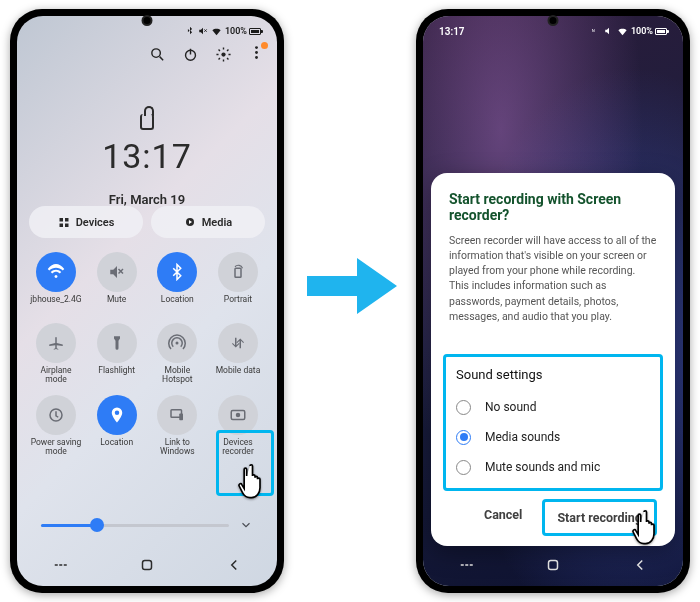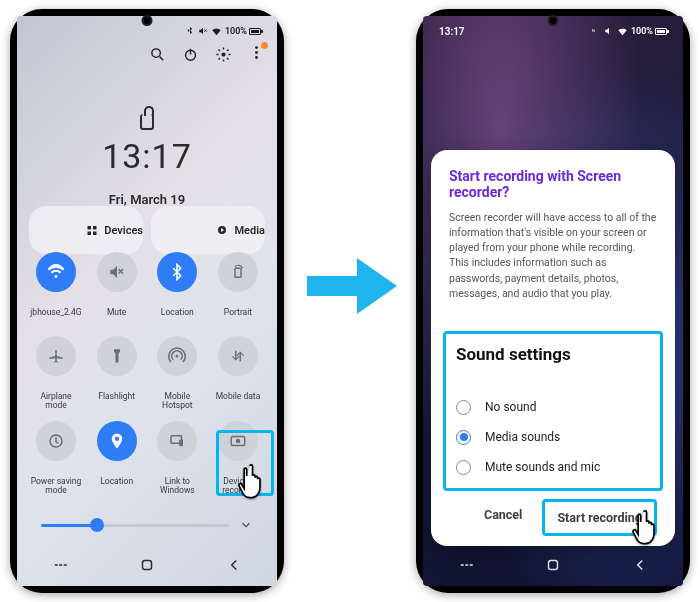--- a/index.html
+++ b/index.html
@@ -10,21 +10,21 @@
   .phone {
     position: absolute; width: 274px; height: 584px;
     border-radius: 32px; background: #000;
     padding: 7px;
     box-shadow: 0 2px 10px rgba(0,0,0,.35);
   }
   .phone-left { left: 10px; top: 9px; }
   .phone-right { left: 416px; top: 9px; }
   .screen {
     position: relative; width: 100%; height: 100%;
-    border-radius: 4px; overflow: hidden;
+    border-radius: 26px; overflow: hidden;
     background: linear-gradient(135deg,#bfc7d3 0%, #e5dfe7 40%, #dfe3ec 60%, #cfd7e2 100%);
   }
   .cam { position:absolute; top:6px; left:50%; transform:translateX(-50%); width:11px;height:11px;border-radius:50%; background:#000; z-index:40; border:2px solid #222;}
   .screen-right-bg {
     position:absolute; inset:0;
     background:
       radial-gradient(ellipse at 30% 20%, rgba(220,140,240,.35), transparent 55%),
       radial-gradient(ellipse at 80% 60%, rgba(70,90,200,.6), transparent 60%),
       linear-gradient(160deg,#2b1c3a 0%, #1a1e3e 50%, #0e1230 100%);
   }
@@ -44,26 +44,26 @@
   .notif-dot{position:relative;}
   .notif-dot:after{content:"";position:absolute;top:-2px;right:-3px;width:7px;height:7px;border-radius:50%;background:#ff8b2b;}
 
   .clock-blk { position:absolute; top:98px; left:0; right:0; text-align:center; color:#2b2b2b; }
   .lock-ico{display:inline-block;width:14px;height:16px;border:2px solid #2b2b2b;border-radius:3px;border-top:none;position:relative;margin-bottom:2px;}
   .lock-ico:before{content:"";position:absolute;top:-8px;left:2px;width:6px;height:8px;border:2px solid #2b2b2b;border-bottom:none;border-radius:5px 5px 0 0;}
   .clock-time{font-size:34px;font-weight:400;letter-spacing:1px;}
   .clock-date{font-size:13px;margin-top:16px;font-weight:600;}
 
   .pill-row{position:absolute;top:190px;left:12px;right:12px;display:flex;gap:8px;}
-  .pill{flex:1;height:48px;border-radius:17px;background:rgba(240,240,244,.85);display:flex;align-items:center;justify-content:flex-end;gap:6px;font-size:11px;font-weight:600;color:#2a2a2a;}
+  .pill{flex:1;height:32px;border-radius:17px;background:rgba(240,240,244,.85);display:flex;align-items:center;justify-content:center;gap:6px;font-size:11px;font-weight:600;color:#2a2a2a;}
   .pill svg{width:12px;height:12px;}
 
   .tiles{position:absolute;top:236px;left:12px;right:12px;}
   .tile-row{display:flex;justify-content:space-between;margin-bottom:10px;}
-  .tile{width:54px;display:flex;flex-direction:column;align-items:center;gap:16px;}
+  .tile{width:54px;display:flex;flex-direction:column;align-items:center;gap:3px;}
   .tile .circ{width:40px;height:40px;border-radius:50%;display:flex;align-items:center;justify-content:center;}
   .circ.on{background:#2e7cf6;color:#fff;}
   .circ.off{background:#d0d2d8;color:#6a6d75;}
   .tile .lbl{font-size:8.5px;color:#3a3a3a;text-align:center;line-height:1.1;min-height:18px;}
   .tile svg{width:18px;height:18px;}
 
   .highlight-box{position:absolute;border:3px solid #00b6ef;border-radius:4px;pointer-events:none;}
   .hl-tile{left:199px;top:414px;width:58px;height:66px;}
 
   .slider-row{position:absolute;left:24px;right:24px;top:502px;display:flex;align-items:center;gap:10px;}
@@ -77,24 +77,24 @@
   .nav-ico{width:18px;height:18px;}
 
   
   .hand{position:absolute;width:34px;height:40px;pointer-events:none;z-index:50; filter: drop-shadow(0 1px 1px rgba(0,0,0,.4));}
 
   
   .big-arrow{position:absolute;left:302px;top:246px;width:100px;height:80px;color:#1fb4ee;}
 
   
   .dialog{position:absolute;left:8px;right:8px;bottom:40px;background:#fff;border-radius:16px;padding:18px 18px 10px;box-shadow:0 6px 24px rgba(0,0,0,.35);}
-  .dlg-title{font-size:14px;font-weight:700;color:#6d28d9;margin-bottom:10px;}
+  .dlg-title{font-size:14px;font-weight:700;color:#14532d;margin-bottom:10px;}
   .dlg-body{font-size:10.5px;color:#555;line-height:1.45;margin-bottom:30px;}
   .sound-block{border:3px solid #00b6ef;border-radius:4px;padding:10px 10px 6px;margin:0 -6px 8px;}
-  .sound-title{font-size:17px;font-weight:700;color:#111;margin-bottom:28px;}
+  .sound-title{font-size:13px;font-weight:400;color:#111;margin-bottom:10px;}
   .radio-row{display:flex;align-items:center;gap:14px;height:30px;font-size:12px;color:#222;}
   .radio{width:15px;height:15px;border:1.5px solid #888;border-radius:50%;display:flex;align-items:center;justify-content:center;flex:0 0 15px;}
   .radio.sel{border-color:#2e7cf6;}
   .radio.sel:after{content:"";width:8px;height:8px;border-radius:50%;background:#2e7cf6;}
   .dlg-actions{display:flex;justify-content:flex-end;gap:8px;margin-top:6px;}
   .dlg-btn{font-size:12.5px;font-weight:700;color:#404040;padding:8px 12px;}
   .dlg-btn.primary{border:3px solid #00b6ef;border-radius:4px;}
 
 </style>
 </head>

